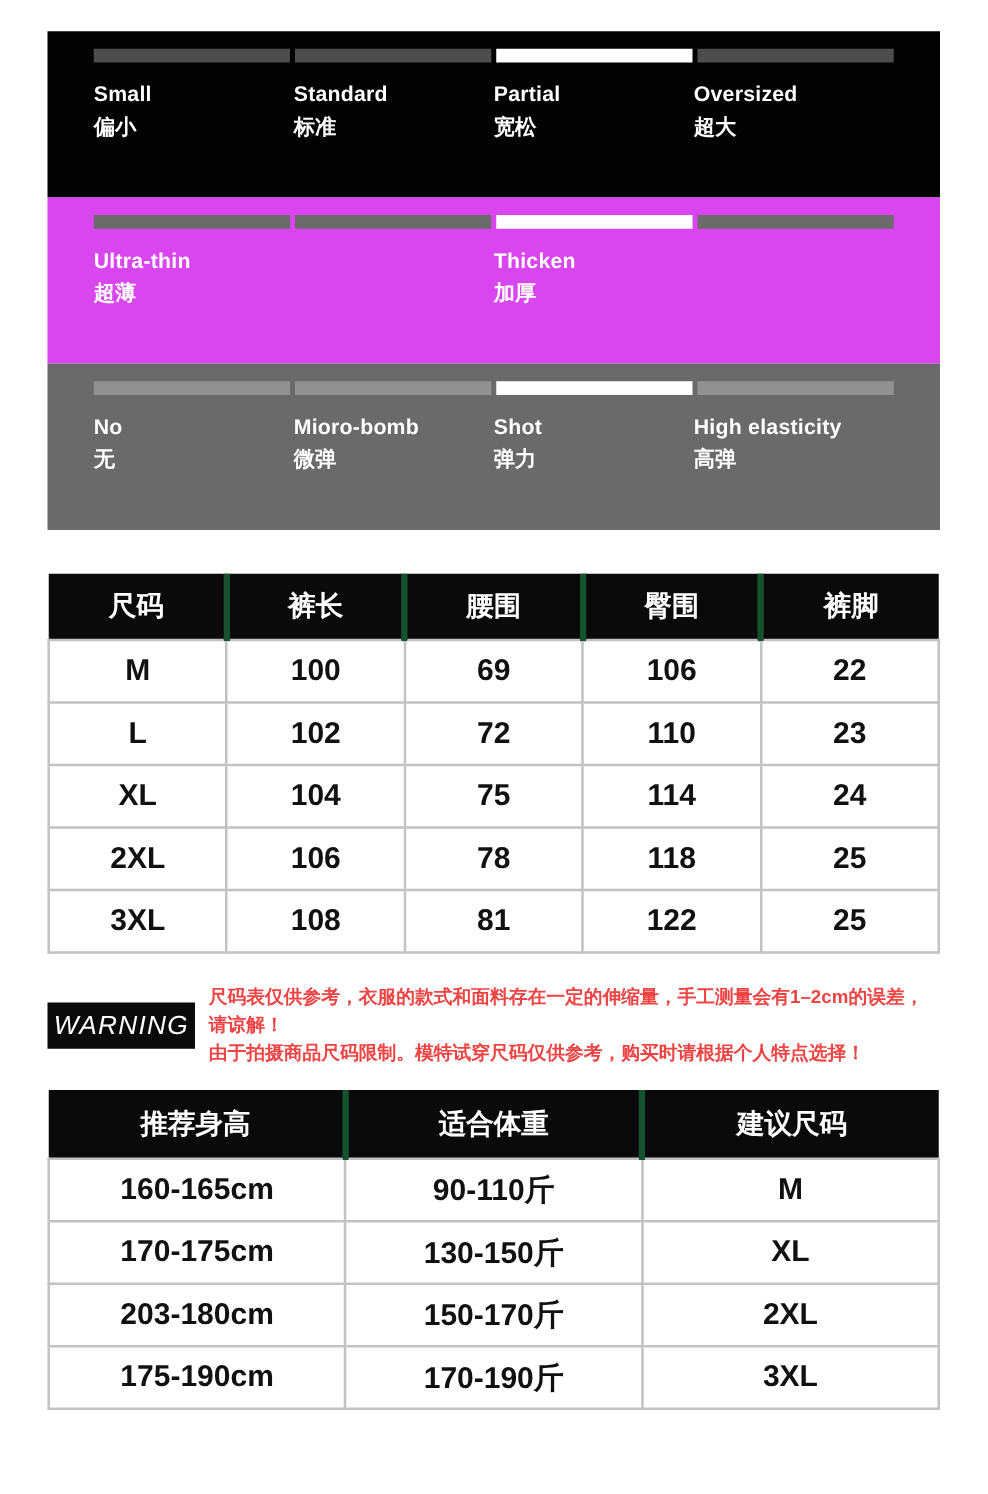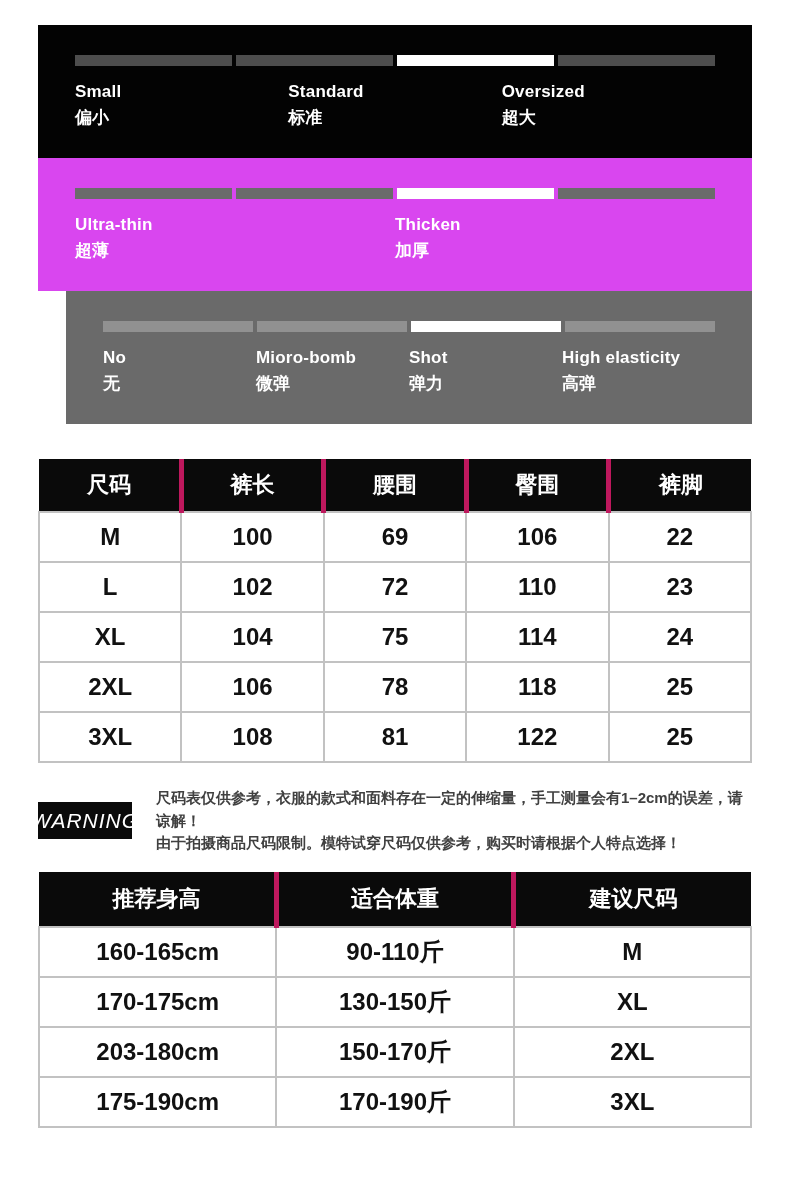--- a/index.html
+++ b/index.html
@@ -17,21 +17,21 @@
   .content {
     width: 714px;
     margin: 0 auto;
     padding-top: 25px;
   }
 
   
   .banner {
     height: 133px;
     box-sizing: border-box;
-    padding: 30px 37px 0 37px;
+    padding: 14px 37px 0 37px;
   }
   .bar {
     display: flex;
     gap: 4px;
     height: 11px;
   }
   .seg { flex: 1; }
   .banner-labels {
     display: flex;
     margin-top: 16px;
@@ -56,21 +56,21 @@
     margin: 16px auto;
   }
   .spec-table { margin-top: 35px; }
   .fit-table  { margin-top: 17px; }
   th {
     background: #0a0a0a;
     color: #ffffff;
     font-size: 22px;
     font-weight: bold;
     height: 50px;
-    border-left: 5px solid #be185d;
+    border-left: 5px solid #14532d;
     text-align: center;
   }
   th:first-child { border-left: none; }
   td {
     border: 2px solid #c2c2c2;
     height: 46px;
     text-align: center;
     font-size: 24px;
     font-weight: bold;
     color: #111111;
@@ -79,38 +79,38 @@
   .fit-table th { height: 52px; }
 
   
   .warning {
     width: 714px;
     margin: 24px auto 0 auto;
     display: flex;
     align-items: center;
   }
   .warning-badge {
-    width: 94px;
+    width: 118px;
     height: 37px;
     background: #0a0a0a;
     color: #ffffff;
     font-style: italic;
     font-size: 21px;
     letter-spacing: 1px;
     display: flex;
     align-items: center;
     justify-content: center;
     flex: none;
   }
   .warning-text {
-    margin-left: 24px;
+    margin-left: 11px;
     font-size: 15px;
     line-height: 22.5px;
     font-weight: 600;
-    color: #404040;
+    color: #ef4444;
   }
 </style>
 </head>
 <body>
 
 <div class="content">
 
   <div class="banner" style="background: rgb(3, 3, 3);">
     <div class="bar">
       <div class="seg" style="background: rgb(77, 77, 77);"></div>
@@ -121,20 +121,24 @@
     <div class="banner-labels">
       <div class="banner-label">
         <div class="en">Small</div>
         <div class="zh">偏小</div>
       </div>
       <div class="banner-label">
         <div class="en">Standard</div>
         <div class="zh">标准</div>
       </div>
       <div class="banner-label">
+        <div class="en">Partial</div>
+        <div class="zh">宽松</div>
+      </div>
+      <div class="banner-label">
         <div class="en">Oversized</div>
         <div class="zh">超大</div>
       </div>
     </div>
   </div>
 
   <div class="banner" style="background: #d946ef;">
     <div class="bar">
       <div class="seg" style="background: rgb(107, 107, 107);"></div>
       <div class="seg" style="background: rgb(107, 107, 107);"></div>
@@ -146,21 +150,21 @@
         <div class="en">Ultra-thin</div>
         <div class="zh">超薄</div>
       </div>
       <div class="banner-label">
         <div class="en">Thicken</div>
         <div class="zh">加厚</div>
       </div>
     </div>
   </div>
 
-  <div class="banner" style="background: rgb(106, 106, 106); margin-left: 28px;">
+  <div class="banner" style="background: rgb(106, 106, 106);">
     <div class="bar">
       <div class="seg" style="background: rgb(145, 145, 145);"></div>
       <div class="seg" style="background: rgb(145, 145, 145);"></div>
       <div class="seg" style="background: rgb(255, 255, 255);"></div>
       <div class="seg" style="background: rgb(145, 145, 145);"></div>
     </div>
     <div class="banner-labels">
       <div class="banner-label">
         <div class="en">No</div>
         <div class="zh">无</div>

